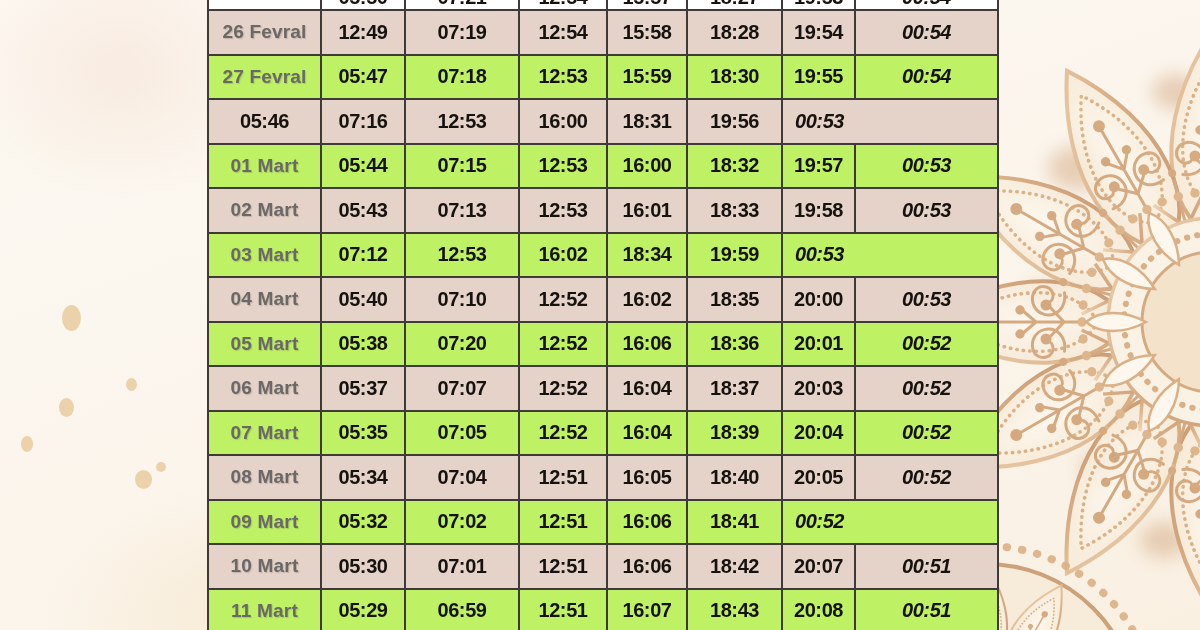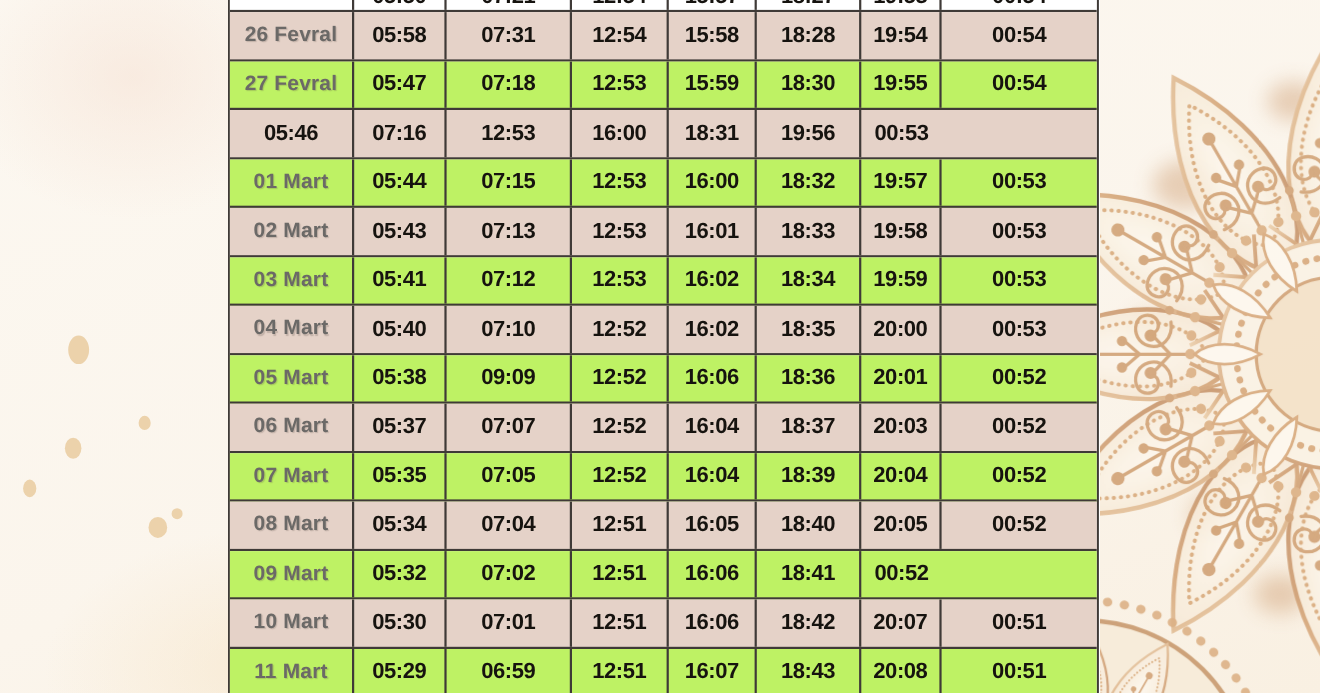--- a/index.html
+++ b/index.html
@@ -16,21 +16,21 @@
   
   .timetable{position:absolute;left:207px;top:0;width:788px;z-index:2;
              border-left:2px solid var(--border);border-right:2px solid var(--border);
              background:#fff;}
   .row{display:grid;grid-template-columns:113px 84px 114px 88px 80px 95px 73px 1fr;
        height:44.5px;box-sizing:border-box;border-bottom:2px solid var(--border);}
   .row.shaded{background:var(--shaded);}
   .row.plain{background:#bef264;}
   .cell{display:flex;align-items:center;justify-content:center;box-sizing:border-box;
         border-right:2px solid var(--border);overflow:hidden;}
-  .cell:last-child{border-right:none;}
+  .cell:last-child{border-right:none;font-style:italic;}
   .date-cell{color:var(--dateText);font-size:19px;font-weight:700;letter-spacing:.2px;
              text-shadow:1px 1px 1px rgba(90,80,70,.25);}
   .time-cell{color:var(--timeText);font-size:20px;font-weight:700;letter-spacing:-.4px;}
   
   .row.partial{height:11px;overflow:hidden;background:#ffffff;}
   .row.partial .cell{align-items:flex-end;}
   .row.partial .time-cell span{display:block;transform:translateY(-2px);line-height:20px;}
 </style>
 </head>
 <body>
@@ -171,24 +171,24 @@
         </div>
         <div class="cell time-cell">
           <span>00:54</span>
         </div>
       </div>
       <div class="row shaded">
         <div class="cell date-cell">
           <span>26 Fevral</span>
         </div>
         <div class="cell time-cell">
-          <span>05:58</span>
-        </div>
-        <div class="cell time-cell">
-          <span>07:31</span>
+          <span>12:49</span>
+        </div>
+        <div class="cell time-cell">
+          <span>07:19</span>
         </div>
         <div class="cell time-cell">
           <span>12:54</span>
         </div>
         <div class="cell time-cell">
           <span>15:58</span>
         </div>
         <div class="cell time-cell">
           <span>18:28</span>
         </div>
@@ -298,23 +298,20 @@
         </div>
         <div class="cell time-cell">
           <span>00:53</span>
         </div>
       </div>
       <div class="row plain">
         <div class="cell date-cell">
           <span>03 Mart</span>
         </div>
         <div class="cell time-cell">
-          <span>05:41</span>
-        </div>
-        <div class="cell time-cell">
           <span>07:12</span>
         </div>
         <div class="cell time-cell">
           <span>12:53</span>
         </div>
         <div class="cell time-cell">
           <span>16:02</span>
         </div>
         <div class="cell time-cell">
           <span>18:34</span>
@@ -353,21 +350,21 @@
         </div>
       </div>
       <div class="row plain">
         <div class="cell date-cell">
           <span>05 Mart</span>
         </div>
         <div class="cell time-cell">
           <span>05:38</span>
         </div>
         <div class="cell time-cell">
-          <span>09:09</span>
+          <span>07:20</span>
         </div>
         <div class="cell time-cell">
           <span>12:52</span>
         </div>
         <div class="cell time-cell">
           <span>16:06</span>
         </div>
         <div class="cell time-cell">
           <span>18:36</span>
         </div>

